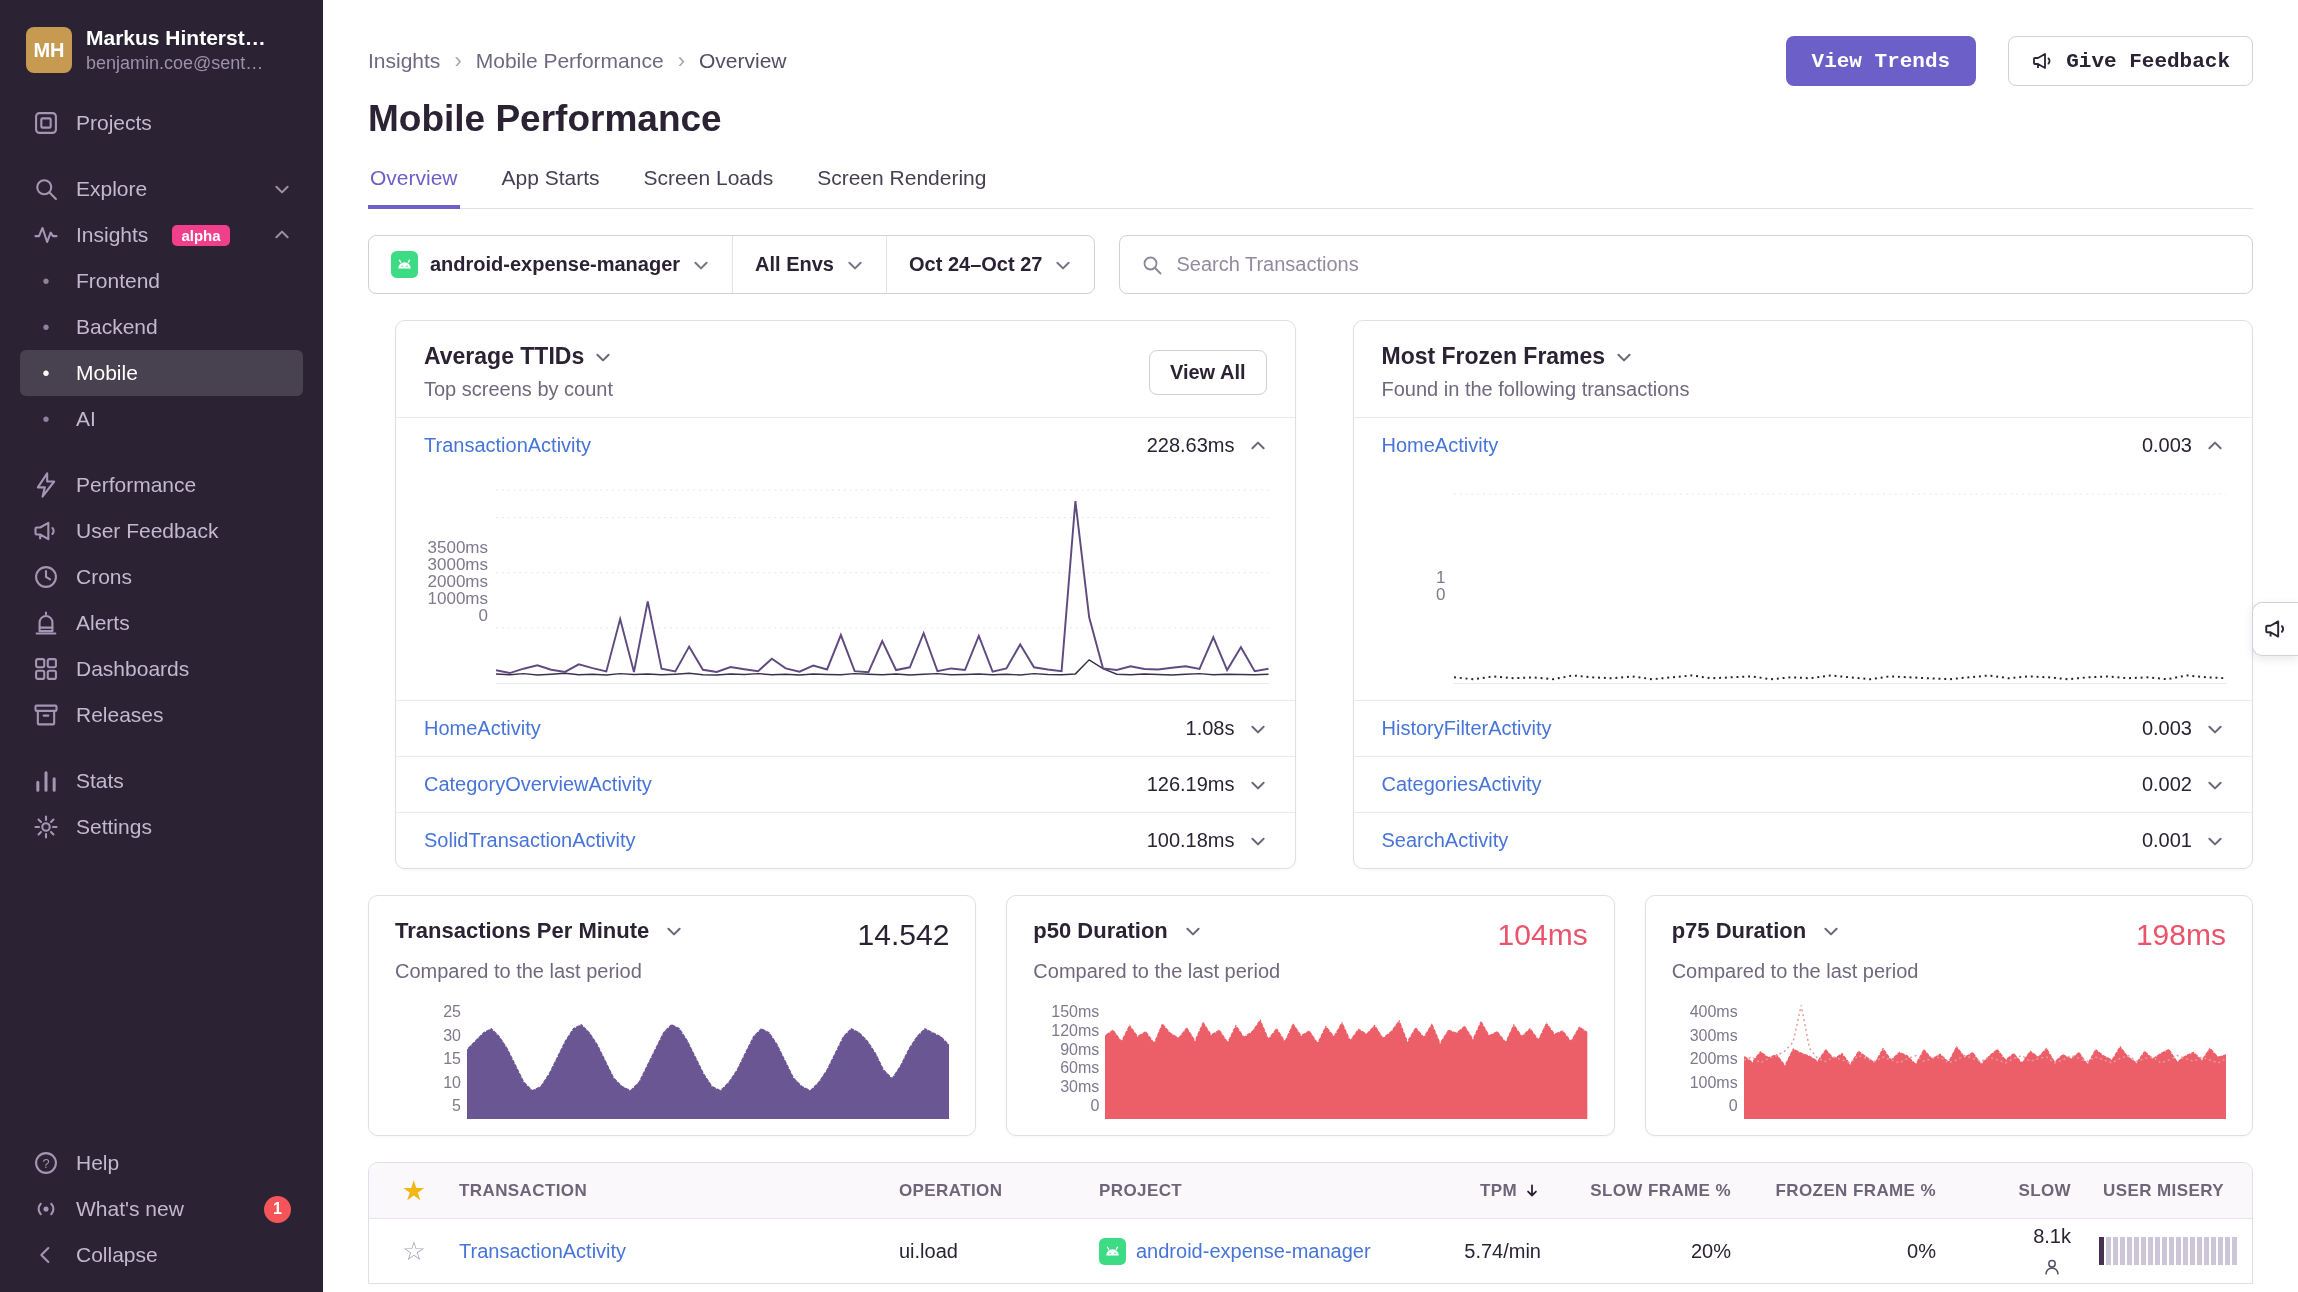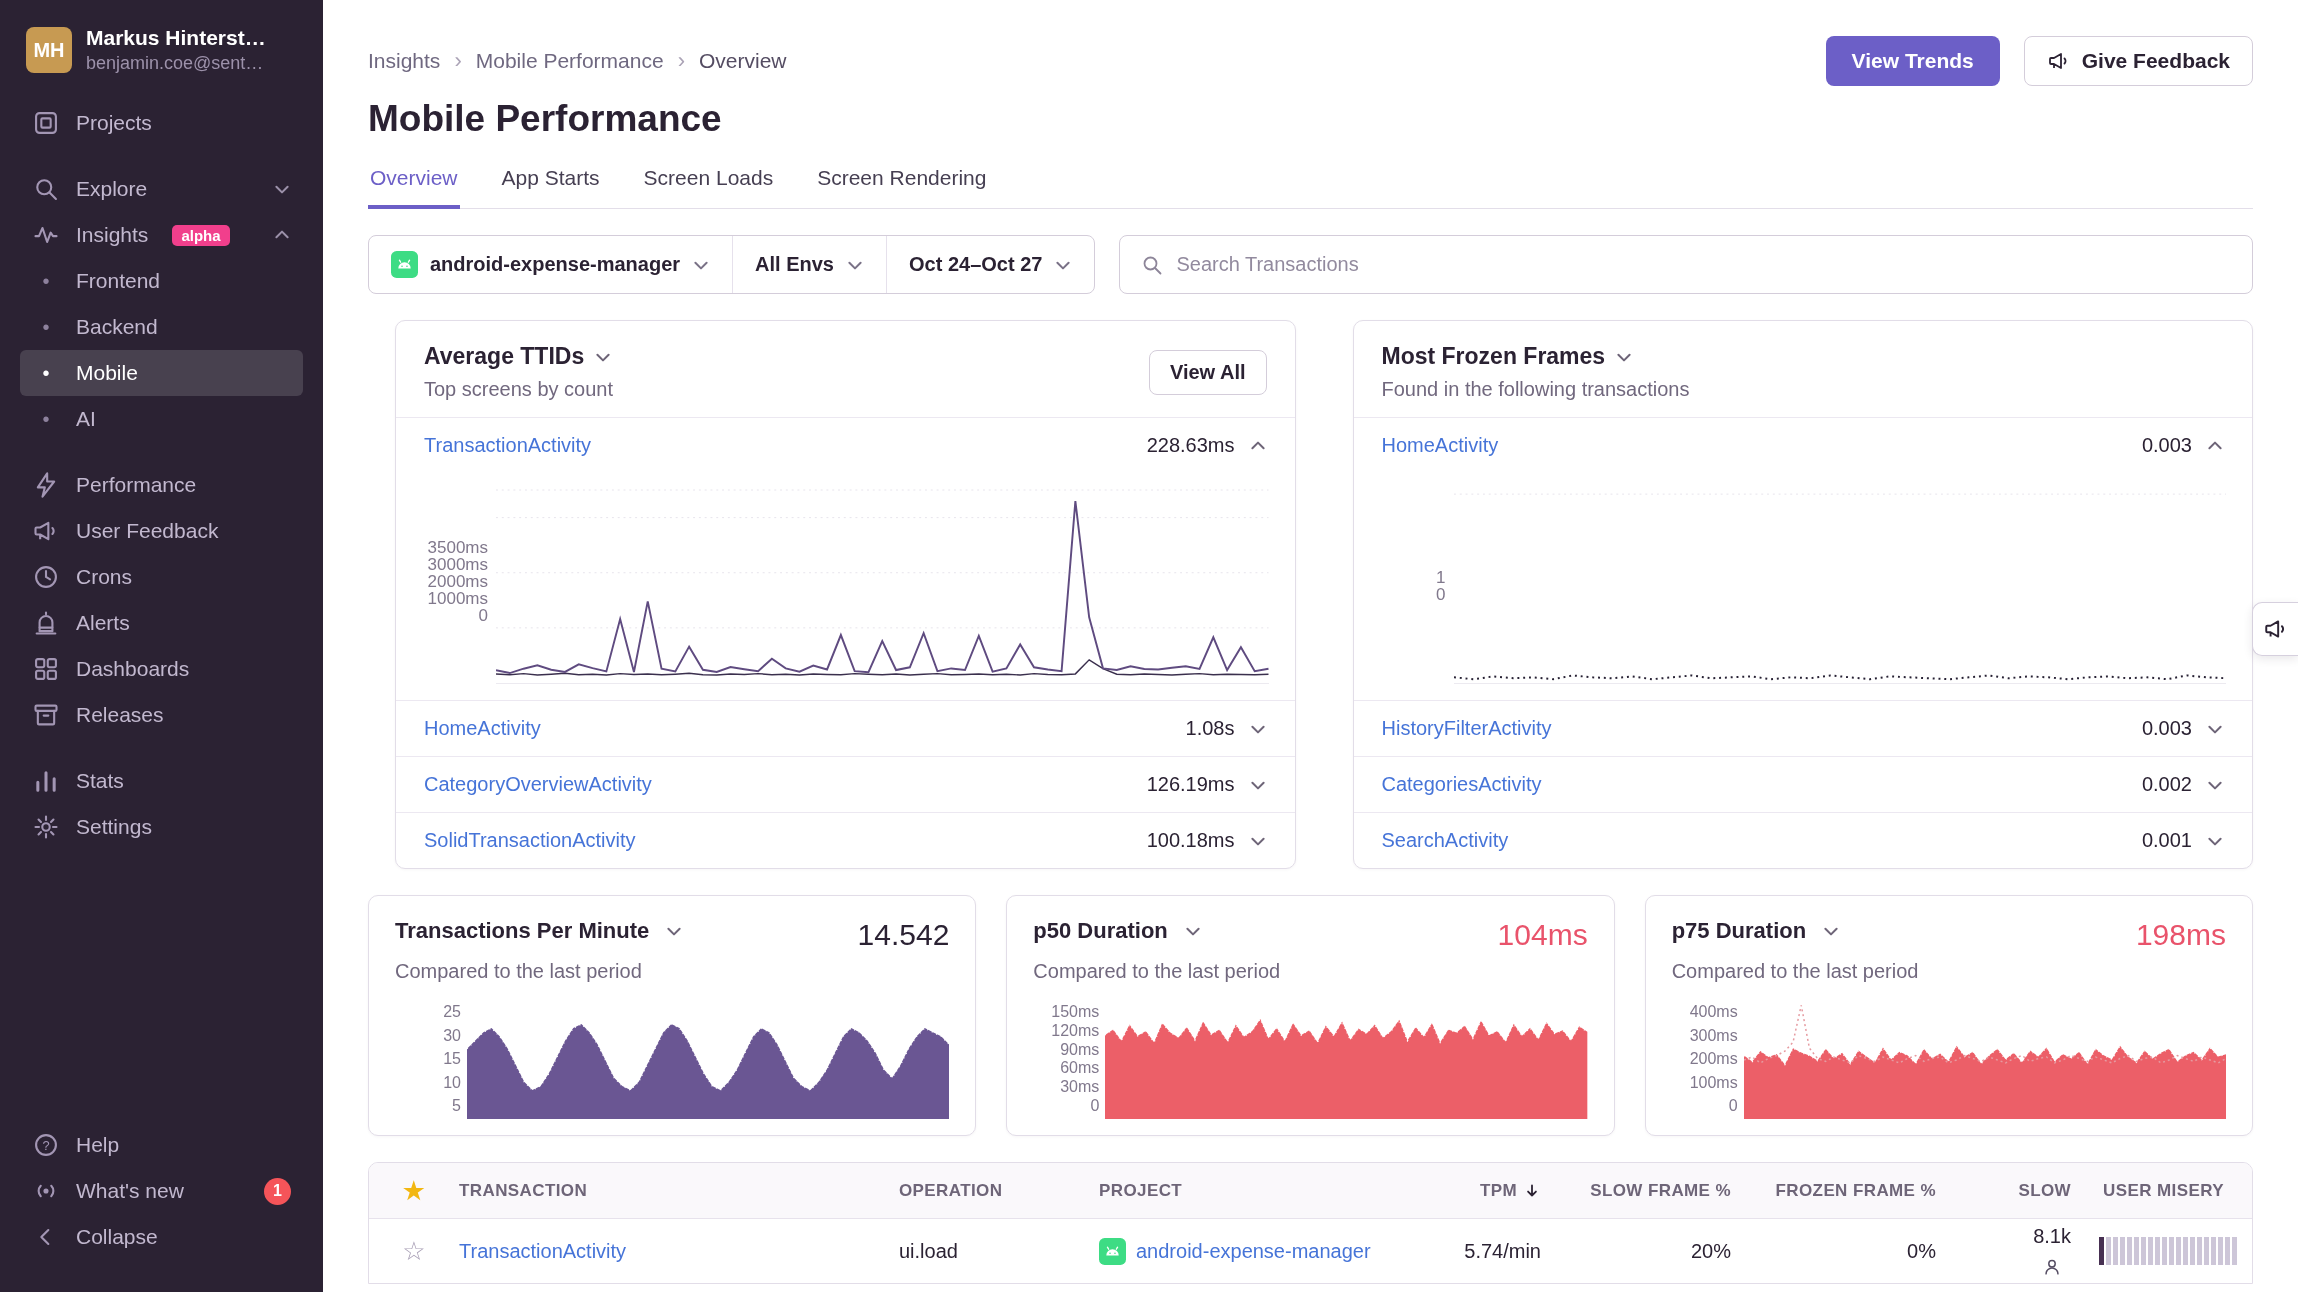--- a/index.html
+++ b/index.html
@@ -1,21 +1,21 @@
 <!DOCTYPE html>
 <html><head>
 <meta charset="utf-8">
 <style>
 *{margin:0;padding:0;box-sizing:border-box;}
 html,body{width:2298px;height:1292px;overflow:hidden;}
 body{font-family:"Liberation Sans",sans-serif;display:flex;background:#fff;color:#2b2233;position:relative;}
 svg{display:block;}
 
 
-.sidebar{width:323px;background:#2b2233;color:#bdb2cb;display:flex;flex-direction:column;padding:26px 20px 32px;flex-shrink:0;overflow:hidden;}
+.sidebar{width:323px;background:#2b2233;color:#bdb2cb;display:flex;flex-direction:column;padding:26px 20px 14px;flex-shrink:0;overflow:hidden;}
 .user{display:flex;gap:14px;align-items:center;margin:0 6px 26px;cursor:pointer;}
 .avatar{width:46px;height:46px;border-radius:8px;background:#c79a52;color:#fff;font-weight:700;font-size:20px;display:flex;align-items:center;justify-content:center;flex-shrink:0;}
 .user-name{color:#fff;font-weight:700;font-size:21px;white-space:nowrap;overflow:hidden;text-overflow:ellipsis;max-width:205px;}
 .user-email{color:#9c91aa;font-size:18px;white-space:nowrap;overflow:hidden;text-overflow:ellipsis;max-width:205px;margin-top:3px;}
 .nav{display:flex;flex-direction:column;}
 .nav-item{display:flex;align-items:center;gap:16px;padding:9px 12px;border-radius:6px;font-size:21px;cursor:pointer;color:#c2b8cf;}
 .nav-item .ic{width:28px;height:28px;flex-shrink:0;color:#a396b4;}
 .nav-item.selected{background:rgba(255,255,255,.14);color:#fff;}
 .nav-item.selected .bullet{color:#fff;}
 .nav-gap{height:20px;}
@@ -25,21 +25,21 @@
 .sidebar-footer{margin-top:auto;}
 .badge-count{margin-left:auto;background:#f55459;color:#fff;min-width:27px;height:27px;border-radius:50%;display:flex;align-items:center;justify-content:center;font-size:16px;font-weight:700;}
 
 
 .main{flex:1;padding:36px 45px 0;display:flex;flex-direction:column;overflow:hidden;}
 .topbar{display:flex;justify-content:space-between;align-items:center;}
 .breadcrumb{display:flex;gap:14px;font-size:21px;color:#6f6880;align-items:center;}
 .breadcrumb .crumb{cursor:pointer;}
 .breadcrumb .sep{color:#aba3b6;font-size:22px;}
 .breadcrumb .current{color:#554d63;cursor:default;}
-.actions{display:flex;gap:24px;}
+.actions{display:flex;gap:32px;font-family:Liberation Mono, monospace;}
 .btn-primary{background:#6C5FC7;color:#fff;border:none;border-radius:8px;padding:13px 26px;font-size:21px;font-weight:700;cursor:pointer;font-family:inherit;}
 .btn-default{background:#fff;border:1px solid #d4cdda;border-radius:8px;padding:12px 22px;font-size:21px;font-weight:700;color:#2b2233;display:flex;gap:11px;align-items:center;cursor:pointer;font-family:inherit;}
 .btn-default .ic{width:24px;height:24px;}
 .page-title{font-size:37px;font-weight:700;margin-top:12px;color:#2b2233;}
 .tabs{display:flex;gap:40px;margin-top:26px;border-bottom:1px solid #e3dee9;}
 .tab{font-size:21px;padding:0 2px 15px;color:#463f52;cursor:pointer;border-bottom:4px solid transparent;margin-bottom:-1px;}
 .tab.active{color:#6C5FC7;border-bottom-color:#6C5FC7;}
 
 .filters{display:flex;gap:24px;margin-top:26px;}
 .seg{display:flex;border:1px solid #d4cdda;border-radius:8px;height:59px;background:#fff;align-items:stretch;overflow:hidden;}

